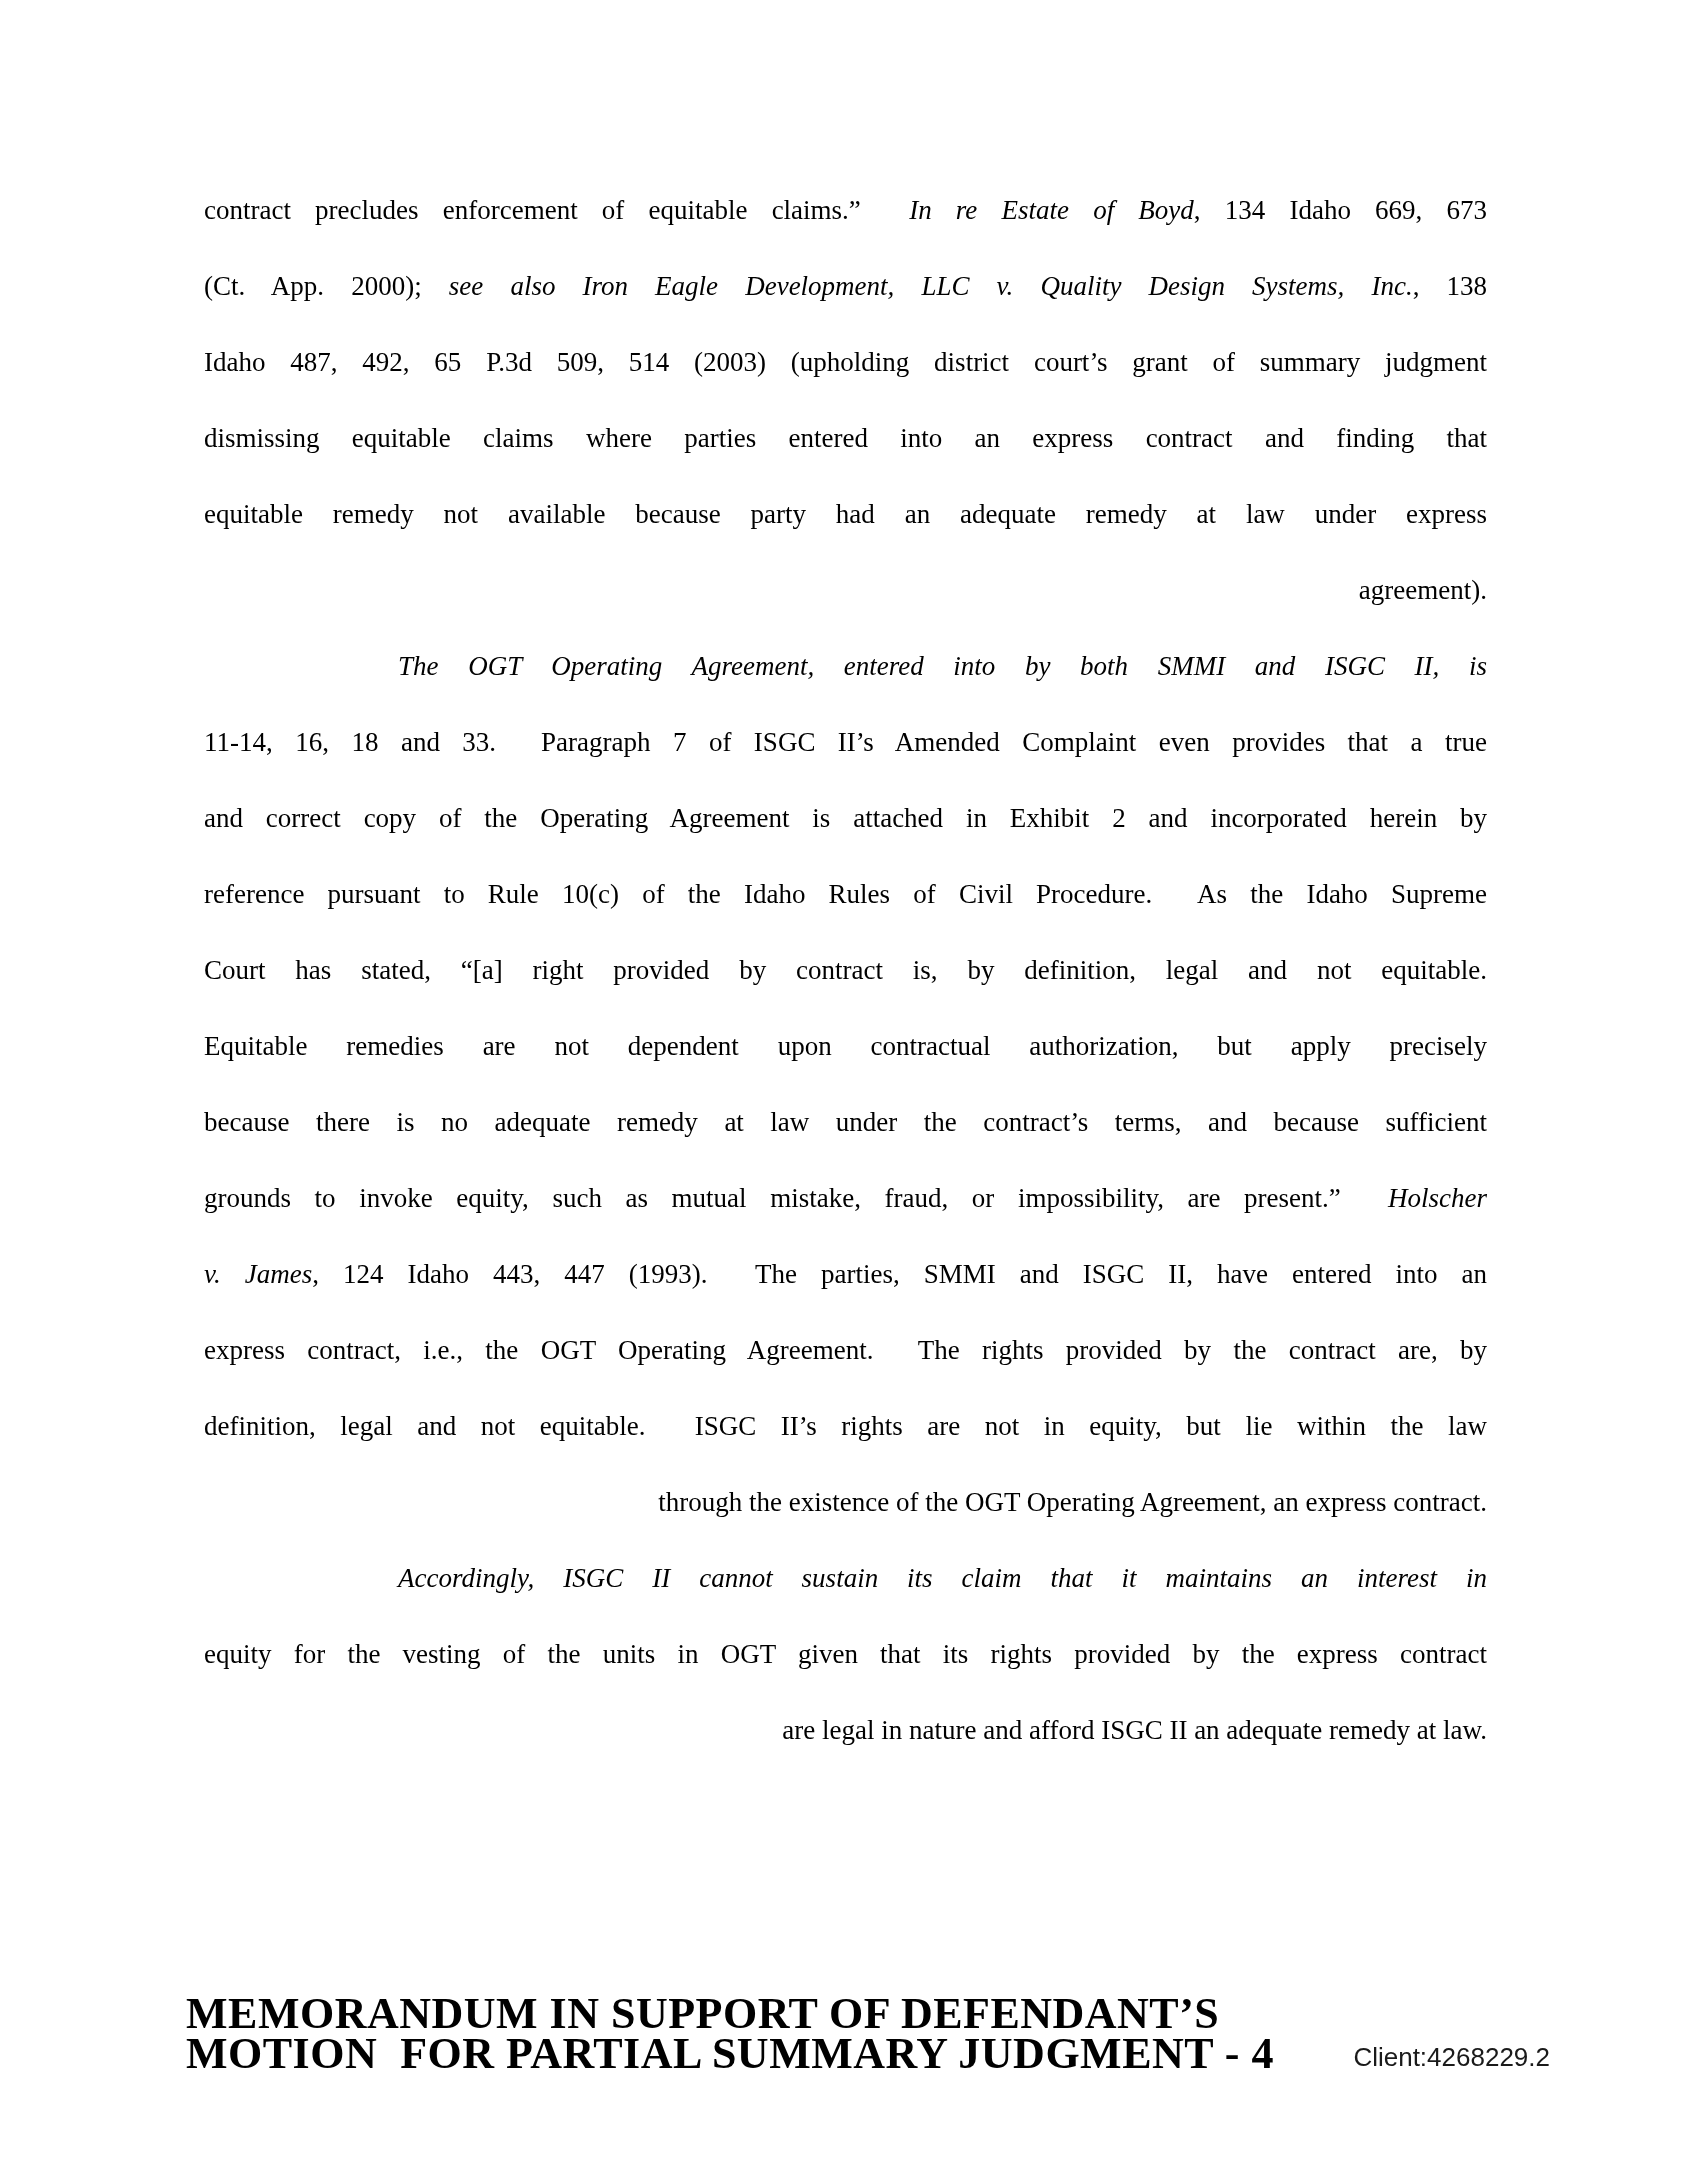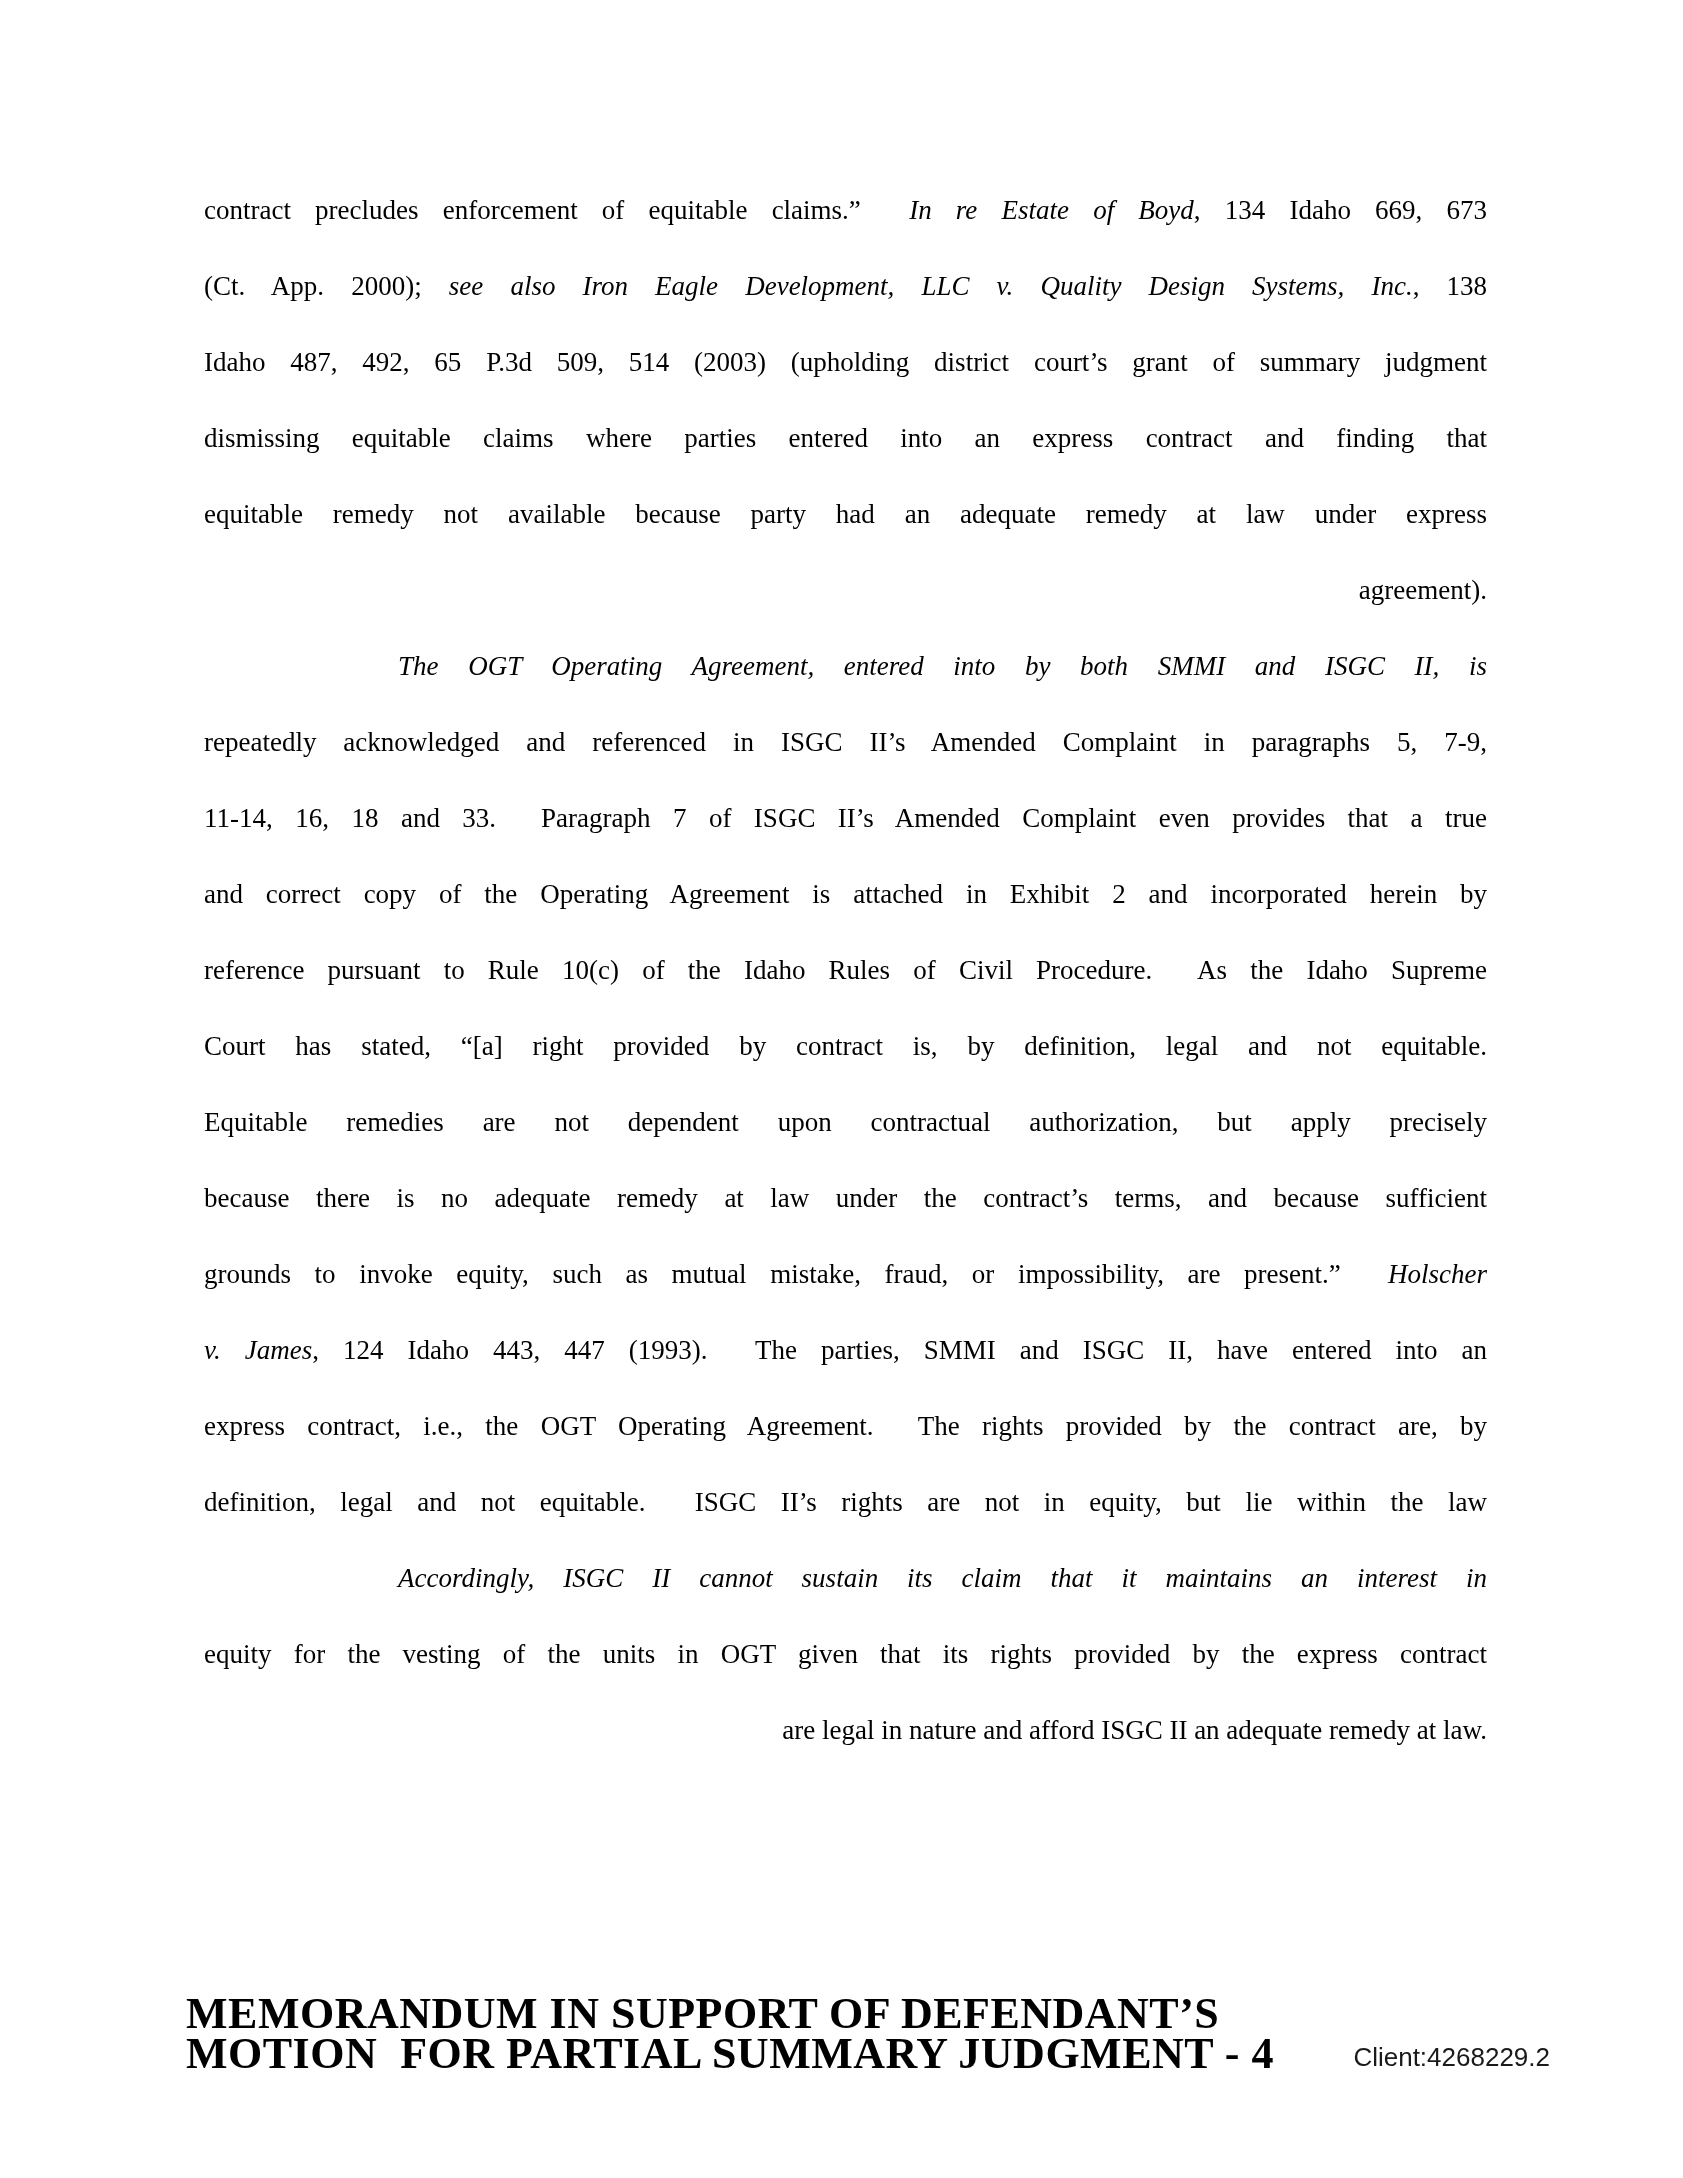--- a/index.html
+++ b/index.html
@@ -74,31 +74,31 @@
 <div class="page">
 
   <div class="memo-body">
       <div class="line just"><span>contract precludes enforcement of equitable claims.”&nbsp; </span><span class="em">In re Estate of Boyd</span><span>, 134 Idaho 669, 673</span></div>
       <div class="line just"><span>(Ct. App. 2000); </span><span class="em">see also Iron Eagle Development, LLC v. Quality Design Systems, Inc.</span><span>, 138</span></div>
       <div class="line just"><span>Idaho 487, 492, 65 P.3d 509, 514 (2003) (upholding district court’s grant of summary judgment</span></div>
       <div class="line just"><span>dismissing equitable claims where parties entered into an express contract and finding that</span></div>
       <div class="line just"><span>equitable remedy not available because party had an adequate remedy at law under express</span></div>
       <div class="line"><span>agreement).</span></div>
       <div class="line just indent"><span>The OGT Operating Agreement, entered into by both SMMI and ISGC II, is</span></div>
-      <div class="line just"><span>repeatedly acknowledged and referenced in ISGC II’s Amended Complaint in paragraphs 5, 7-9,</span></div>
       <div class="line just"><span>11-14, 16, 18 and 33.&nbsp; Paragraph 7 of ISGC II’s Amended Complaint even provides that a true</span></div>
       <div class="line just"><span>and correct copy of the Operating Agreement is attached in Exhibit 2 and incorporated herein by</span></div>
       <div class="line just"><span>reference pursuant to Rule 10(c) of the Idaho Rules of Civil Procedure.&nbsp; As the Idaho Supreme</span></div>
       <div class="line just"><span>Court has stated, “[a] right provided by contract is, by definition, legal and not equitable.</span></div>
       <div class="line just"><span>Equitable remedies are not dependent upon contractual authorization, but apply precisely</span></div>
       <div class="line just"><span>because there is no adequate remedy at law under the contract’s terms, and because sufficient</span></div>
       <div class="line just"><span>grounds to invoke equity, such as mutual mistake, fraud, or impossibility, are present.”&nbsp; </span><span class="em">Holscher</span></div>
       <div class="line just"><span class="em">v. James</span><span>, 124 Idaho 443, 447 (1993).&nbsp; The parties, SMMI and ISGC II, have entered into an</span></div>
       <div class="line just"><span>express contract, i.e., the OGT Operating Agreement.&nbsp; The rights provided by the contract are, by</span></div>
       <div class="line just"><span>definition, legal and not equitable.&nbsp; ISGC II’s rights are not in equity, but lie within the law</span></div>
+      <div class="line"><span>through the existence of the OGT Operating Agreement, an express contract.</span></div>
       <div class="line just indent"><span>Accordingly, ISGC II cannot sustain its claim that it maintains an interest in</span></div>
       <div class="line just"><span>equity for the vesting of the units in OGT given that its rights provided by the express contract</span></div>
       <div class="line"><span>are legal in nature and afford ISGC II an adequate remedy at law.</span></div>
     </div>
 
   <div class="footer">
     <div class="footer-title">
       <div>MEMORANDUM IN SUPPORT OF DEFENDANT’S</div>
       <div>MOTION&nbsp; FOR PARTIAL SUMMARY JUDGMENT - 4</div>
     </div>

